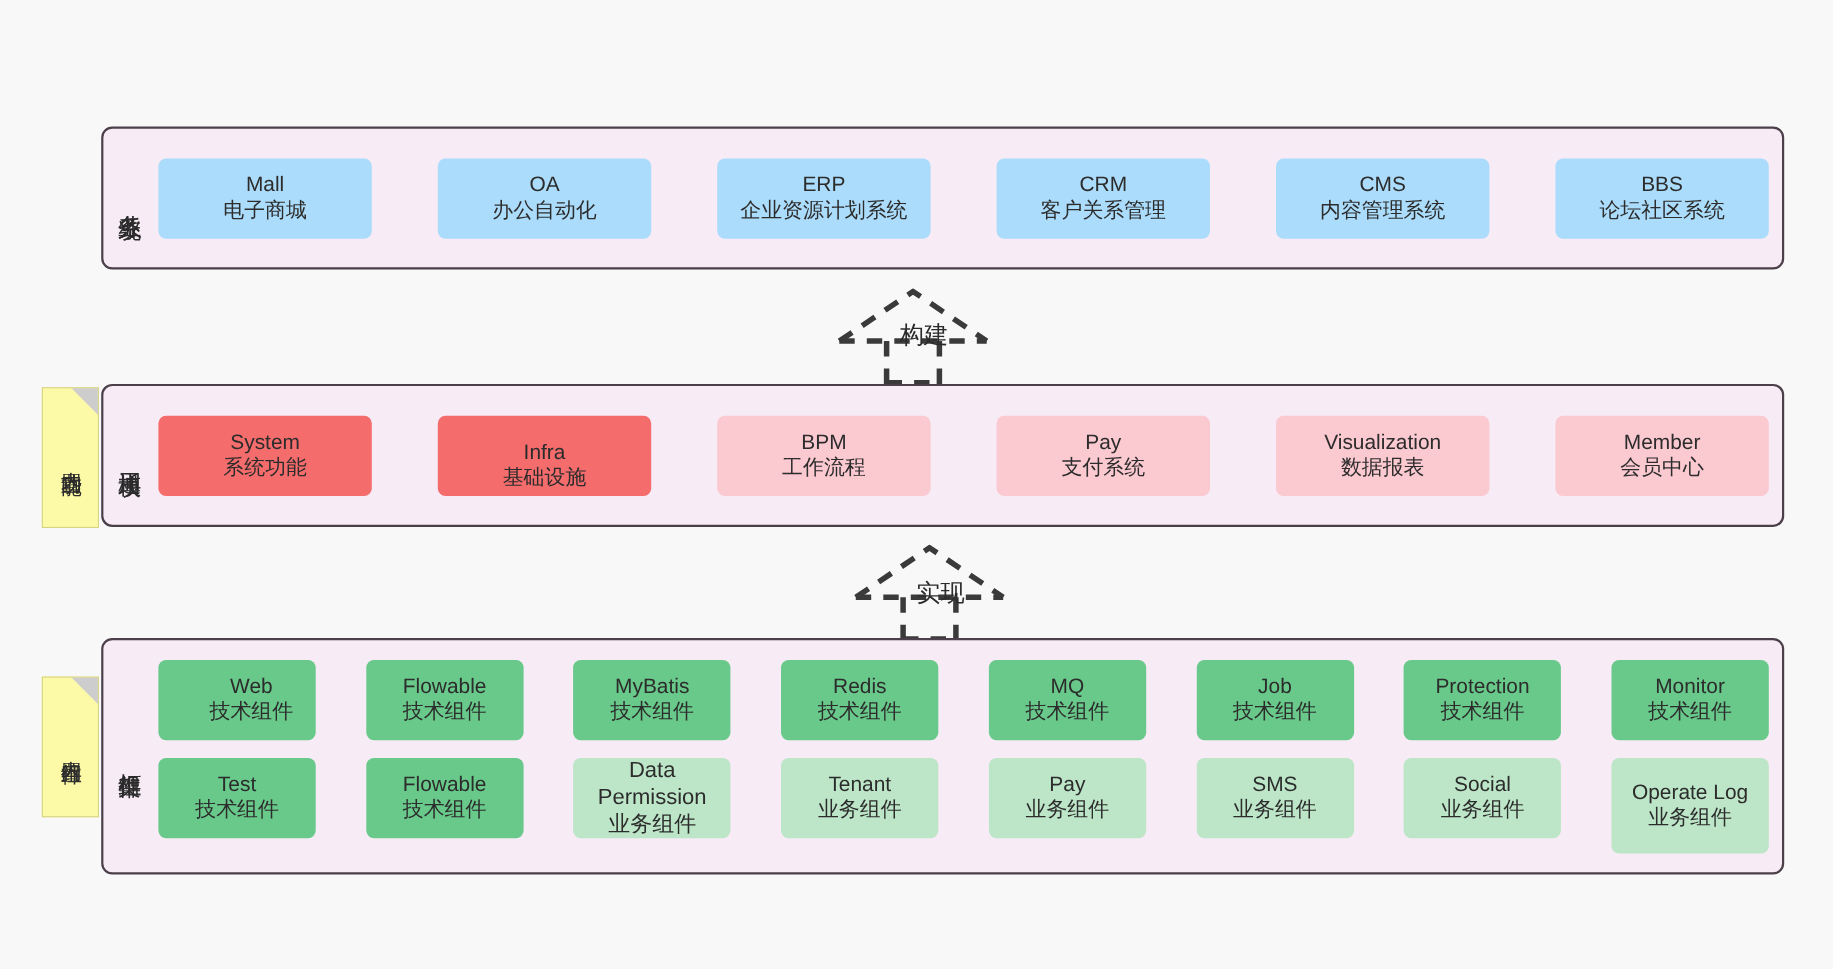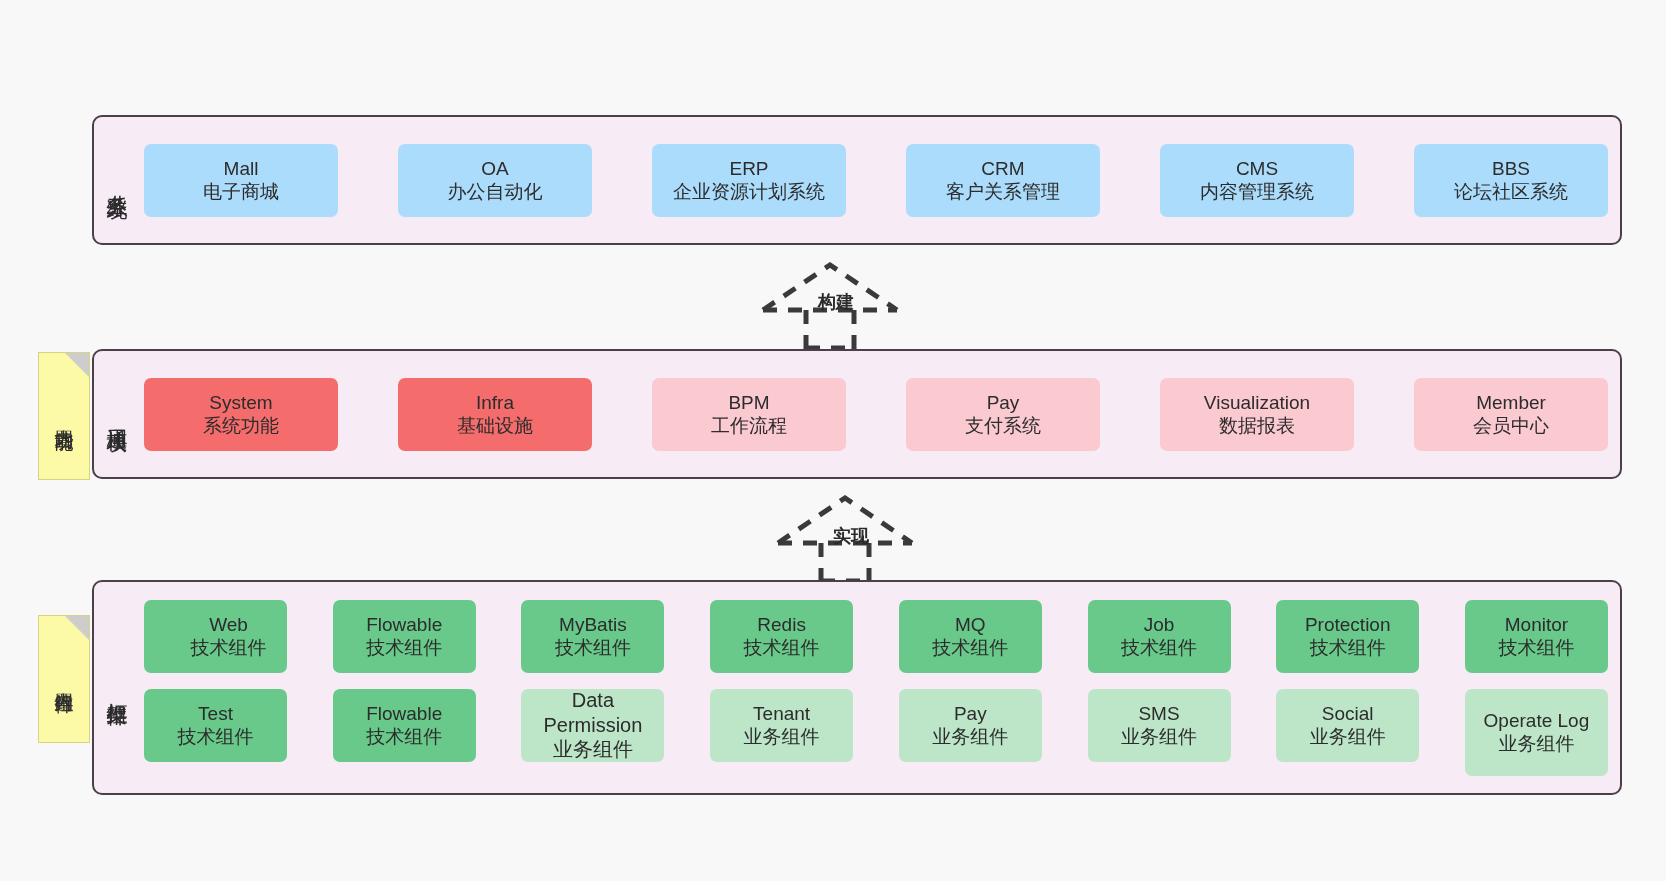--- a/index.html
+++ b/index.html
@@ -112,25 +112,24 @@
     right: 0;
     width: 0; height: 0;
     border-top: 24px solid #cdcdcd;
     border-left: 24px solid transparent;
   }
 
   
   .arrow { position: absolute; }
   .arrow-label {
     position: absolute;
-    font-size: 18px;
+    font-size: 22px;
     color: #2b2b2b;
     background: transparent;
     white-space: nowrap;
-    font-weight: bold;
   }
 </style>
 </head>
 <body>
 
 <div class="canvas">
 
   <div class="layer" id="layer-business" style="left:92px; top:115px; width:1530px; height:130px;">
     <div class="layer-title">业务系统</div>
     <div class="layer-body">
@@ -178,21 +177,21 @@
   </div>
 
   <div class="layer" id="layer-common" style="left:92px; top:349px; width:1530px; height:130px;">
     <div class="layer-title">通用模块</div>
     <div class="layer-body">
       <div class="row">
         <div class="box c-red" style="width:194px;height:73px;">
           <span class="en">System</span>
           <span class="cn">系统功能</span>
         </div>
-        <div class="box c-red" style="width:194px;height:73px;">
+        <div class="box c-red" style="width:194px;height:73px;justify-content:flex-end;">
           <span class="en">Infra</span>
           <span class="cn">基础设施</span>
         </div>
         <div class="box c-pink" style="width:194px;height:73px;">
           <span class="en">BPM</span>
           <span class="cn">工作流程</span>
         </div>
         <div class="box c-pink" style="width:194px;height:73px;">
           <span class="en">Pay</span>
           <span class="cn">支付系统</span>

